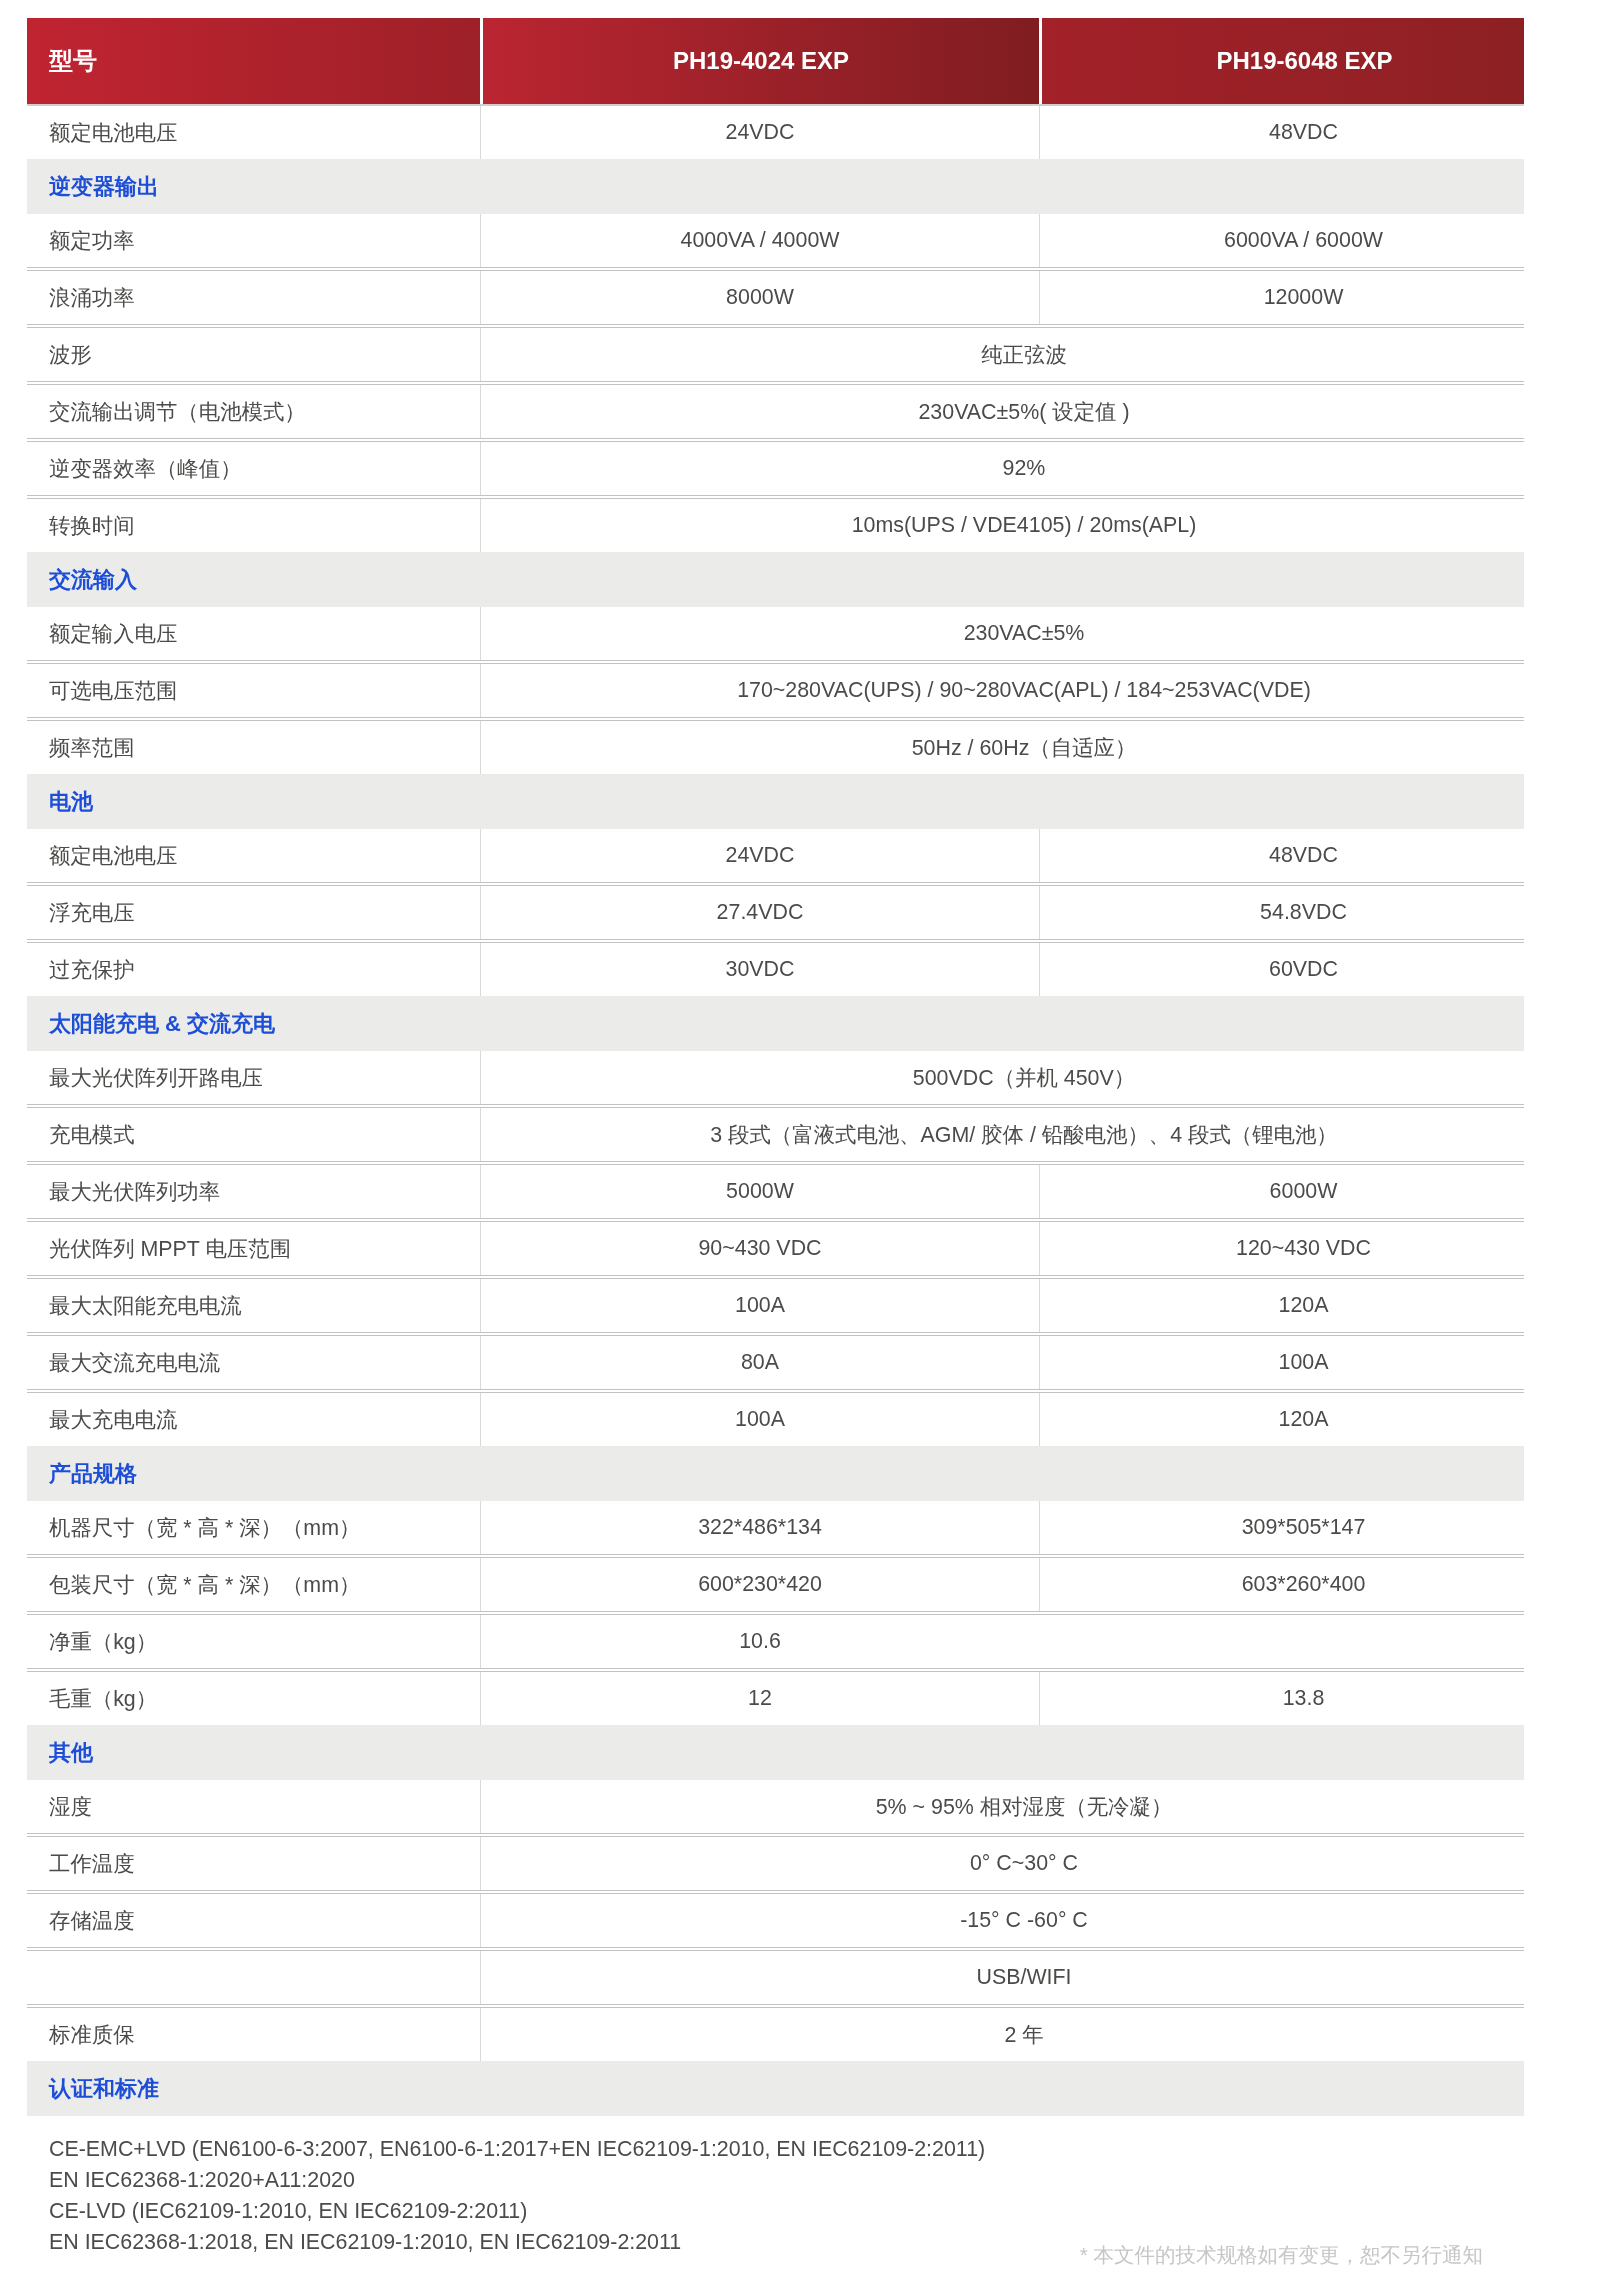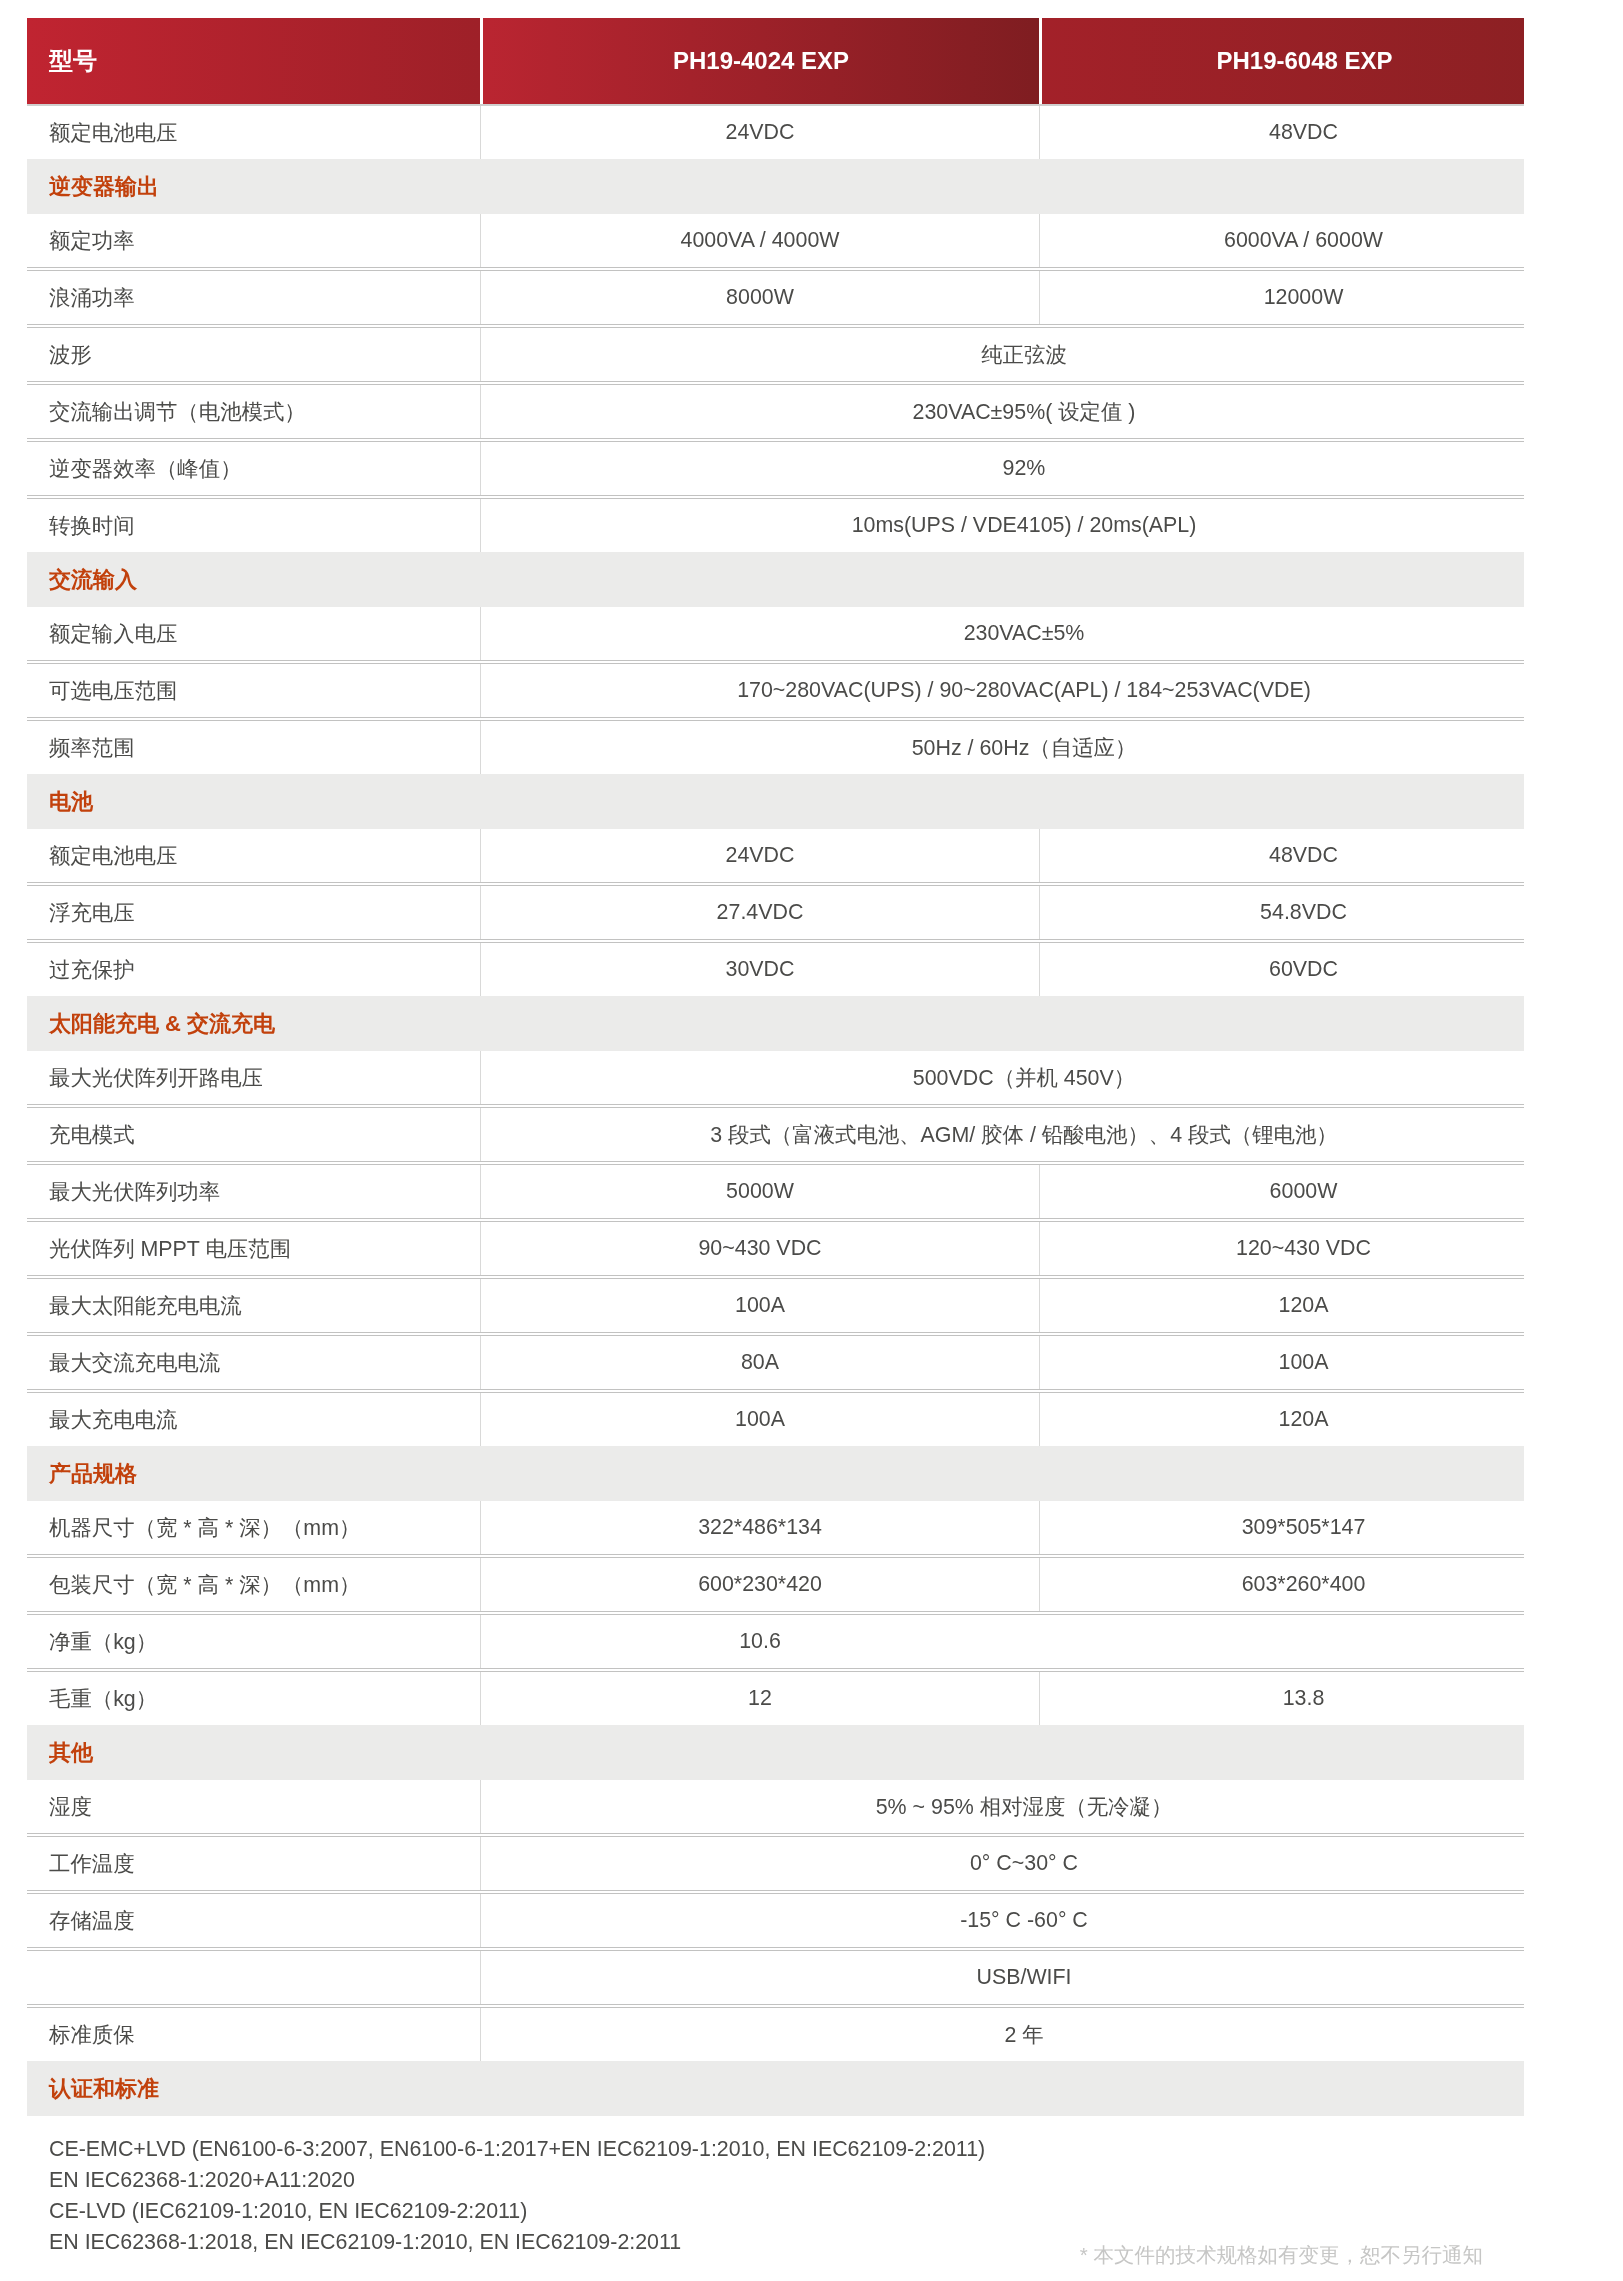--- a/index.html
+++ b/index.html
@@ -31,21 +31,21 @@
   .th2 { border-left:3.6px solid #ffffff;
          background:linear-gradient(90deg,#ba2531 0%,#7f1d21 100%); }
   .th3 { border-left:3.6px solid #ffffff;
          background:linear-gradient(90deg,#a32129 0%,#8b2023 100%); }
 
   
   .band {
     height:55px; background:#ebebea;
     display:flex; align-items:center;
     padding-left:22px; box-sizing:border-box;
-    font-size:22px; font-weight:bold; color:#c2410c;
+    font-size:22px; font-weight:bold; color:#1d4ed8;
   }
 
   
   .row {
     display:grid;
     grid-template-columns:453px 559px 528px;
     height:53px;
   }
   .sec .row + .row { border-top:4.5px double #c2c2c1; }
   .cell {
@@ -101,21 +101,21 @@
         <div class="cell label">浪涌功率</div>
         <div class="cell v1">8000W</div>
         <div class="cell v2">12000W</div>
       </div>
       <div class="row">
         <div class="cell label">波形</div>
         <div class="cell span">纯正弦波</div>
       </div>
       <div class="row">
         <div class="cell label">交流输出调节（电池模式）</div>
-        <div class="cell span">230VAC±95%( 设定值 )</div>
+        <div class="cell span">230VAC±5%( 设定值 )</div>
       </div>
       <div class="row">
         <div class="cell label">逆变器效率（峰值）</div>
         <div class="cell span">92%</div>
       </div>
       <div class="row">
         <div class="cell label">转换时间</div>
         <div class="cell span">10ms(UPS / VDE4105) / 20ms(APL)</div>
       </div>
     </div>

